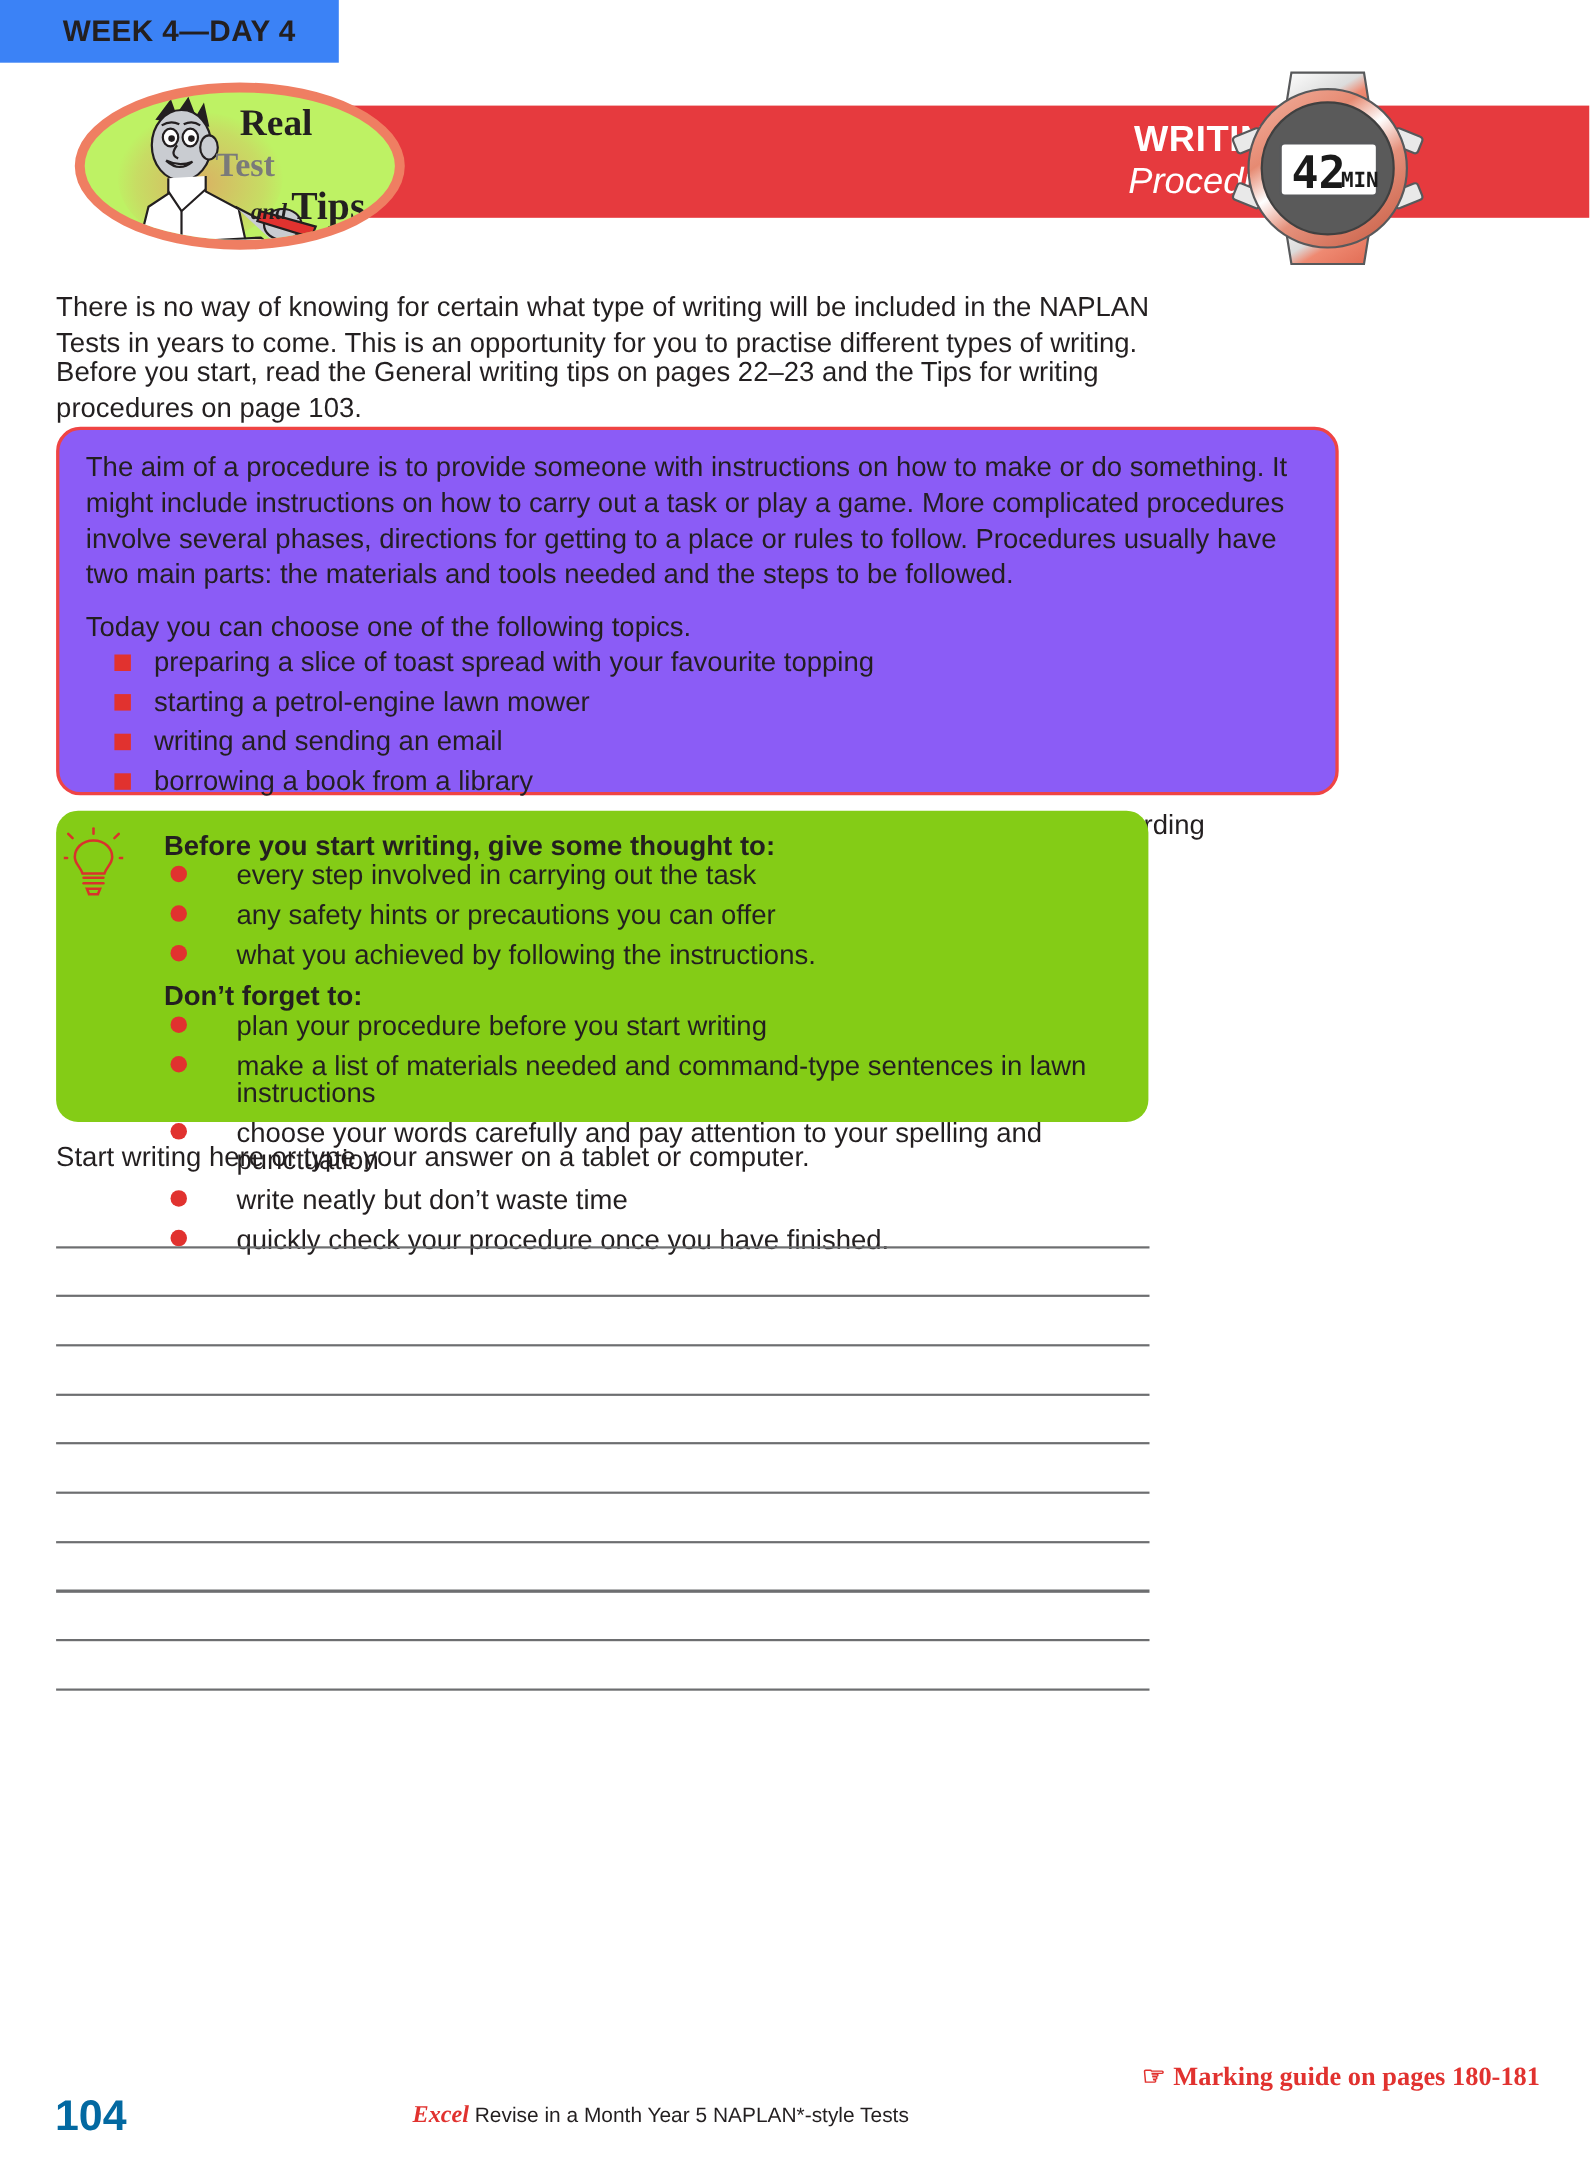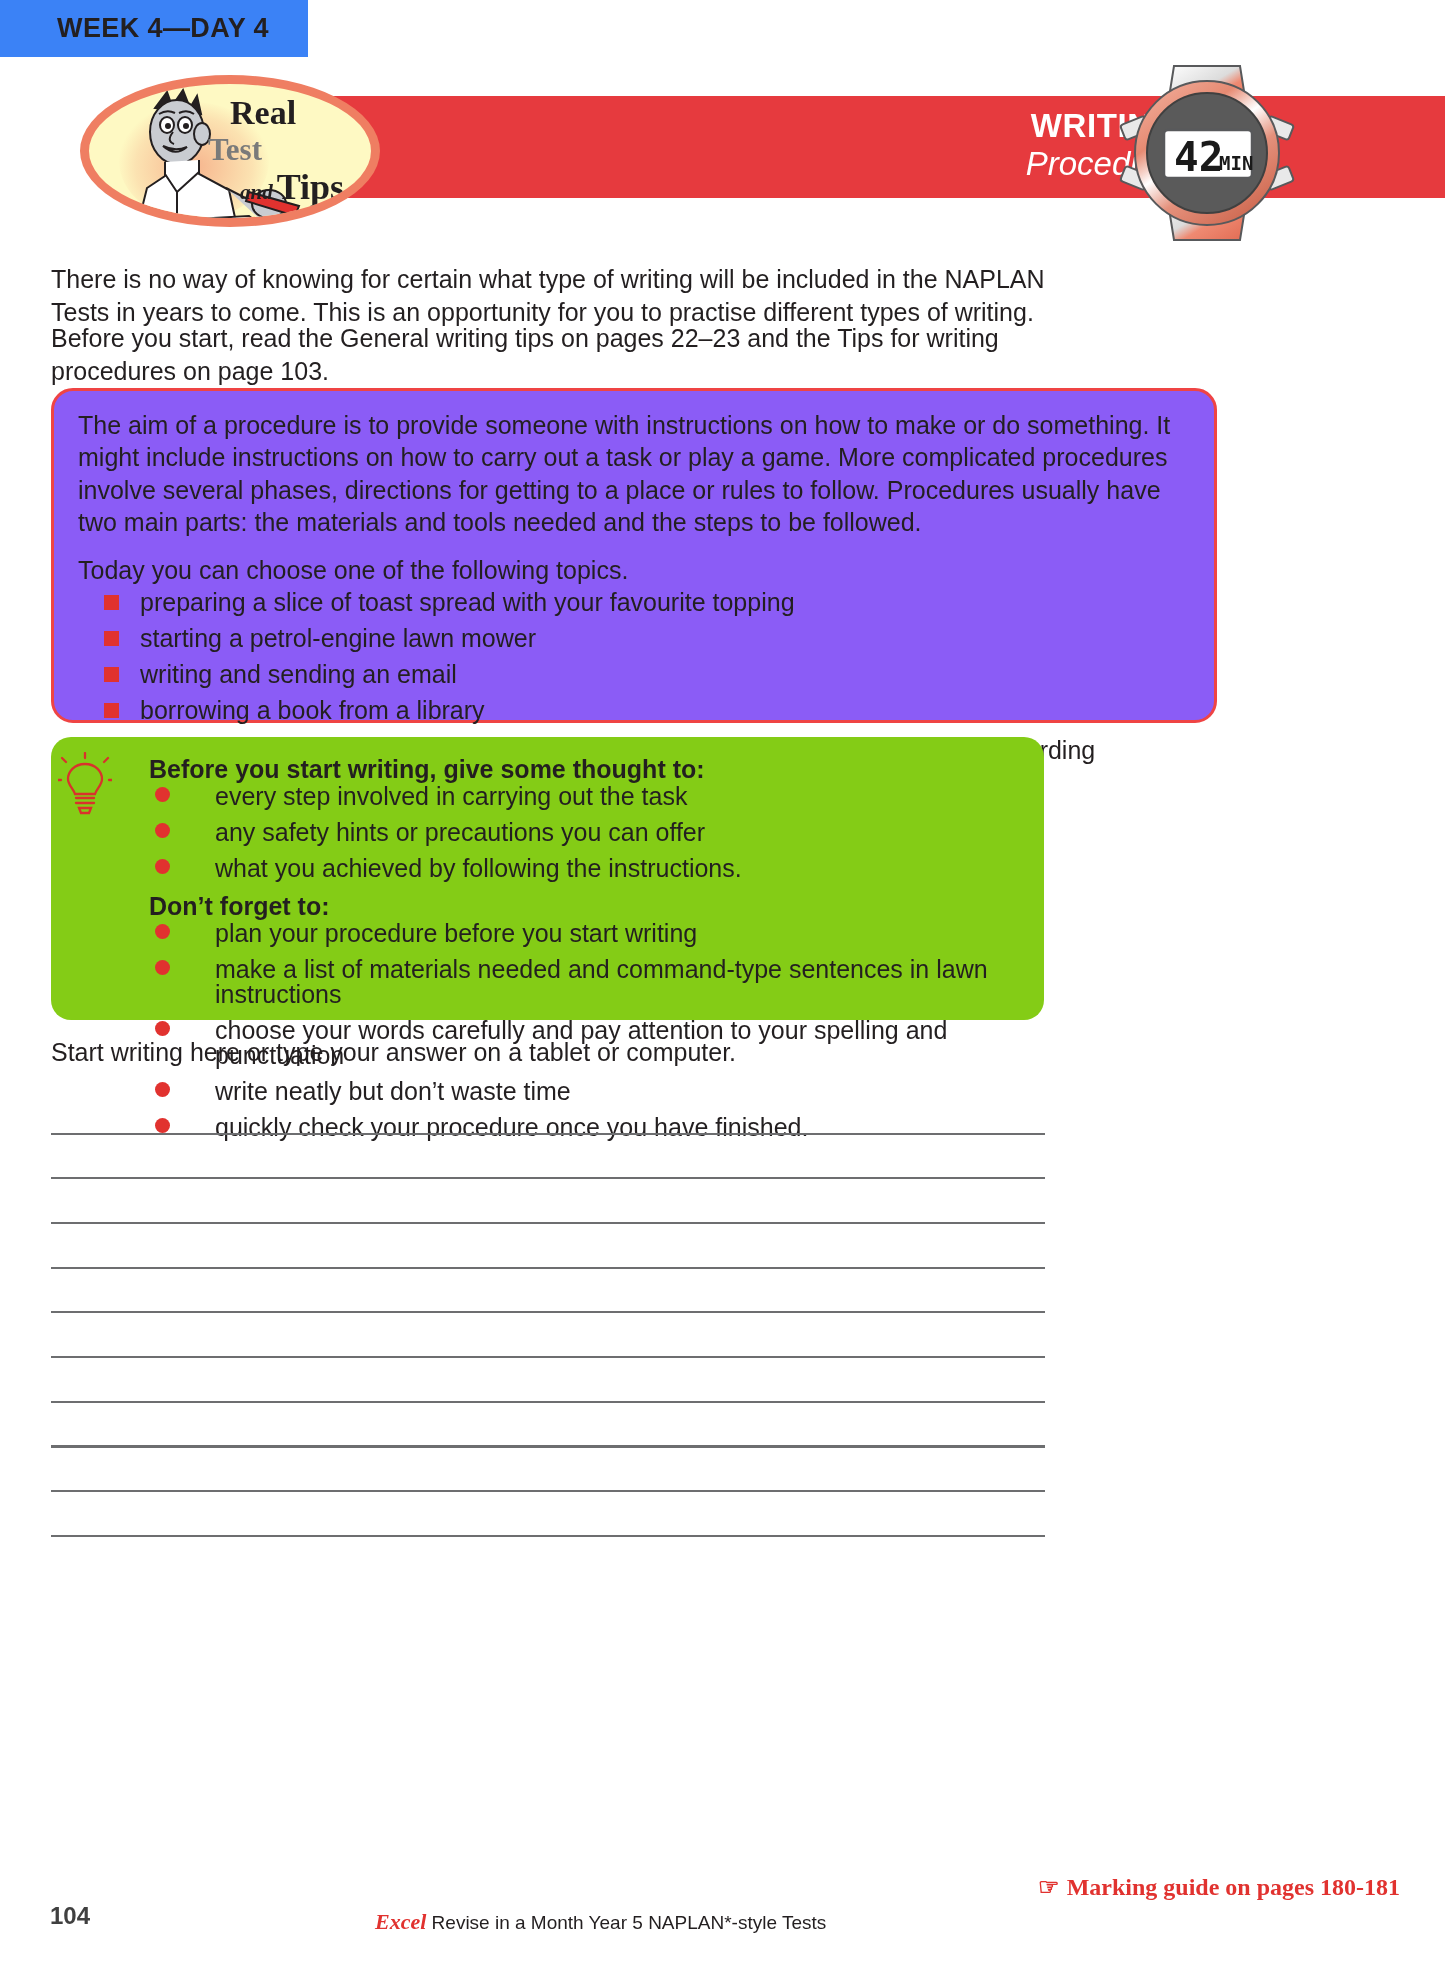--- a/index.html
+++ b/index.html
@@ -34,25 +34,25 @@
   .banner-title{
     position:absolute; top:108px; left:700px; width:478px;
     text-align:right; color:#ffffff; line-height:1.12;
     pointer-events:none;
   }
   .banner-title .t1{font-size:33px;font-weight:bold;letter-spacing:.6px;display:block;}
   .banner-title .t2{font-size:33px;font-style:italic;display:block;margin-top:1px;}
 
   
   .oval{
-    position:absolute; left:80px; top:75px;
+    position:absolute; left:68px; top:75px;
     width:300px; height:152px;
     border:9px solid #ef7e62;
     border-radius:50%;
-    background:#fef9c3;
+    background:#bef264;
     box-sizing:border-box;
     overflow:hidden;
   }
   .oval-glow{
     position:absolute; left:30px; top:18px;
     width:150px; height:118px;
     border-radius:50%;
     background:radial-gradient(ellipse at 50% 55%, rgba(240,125,98,.55) 0%, rgba(240,125,98,.18) 55%, rgba(255,255,255,0) 72%);
   }
   .rtt-text{
@@ -142,21 +142,21 @@
   
   .marking{
     position:absolute; right:45px; top:1873px;
     font-family:"Liberation Serif", serif;
     font-size:24px; font-weight:bold; color:#e1322f;
     white-space:nowrap;
   }
   .marking .hand{font-size:24px; margin-right:7px;}
   .pagenum{
     position:absolute; left:50px; top:1902px;
-    font-size:24px; font-weight:bold; color:#404040;
+    font-size:39px; font-weight:bold; color:#0369a1;
   }
   .imprint{
     position:absolute; left:375px; top:1909px;
     font-size:19px; color:#231f20; white-space:nowrap;
   }
   .imprint .excel{
     font-family:"Liberation Serif", serif;
     font-style:italic; font-weight:bold; font-size:22px; color:#e1322f;
   }
 </style>

